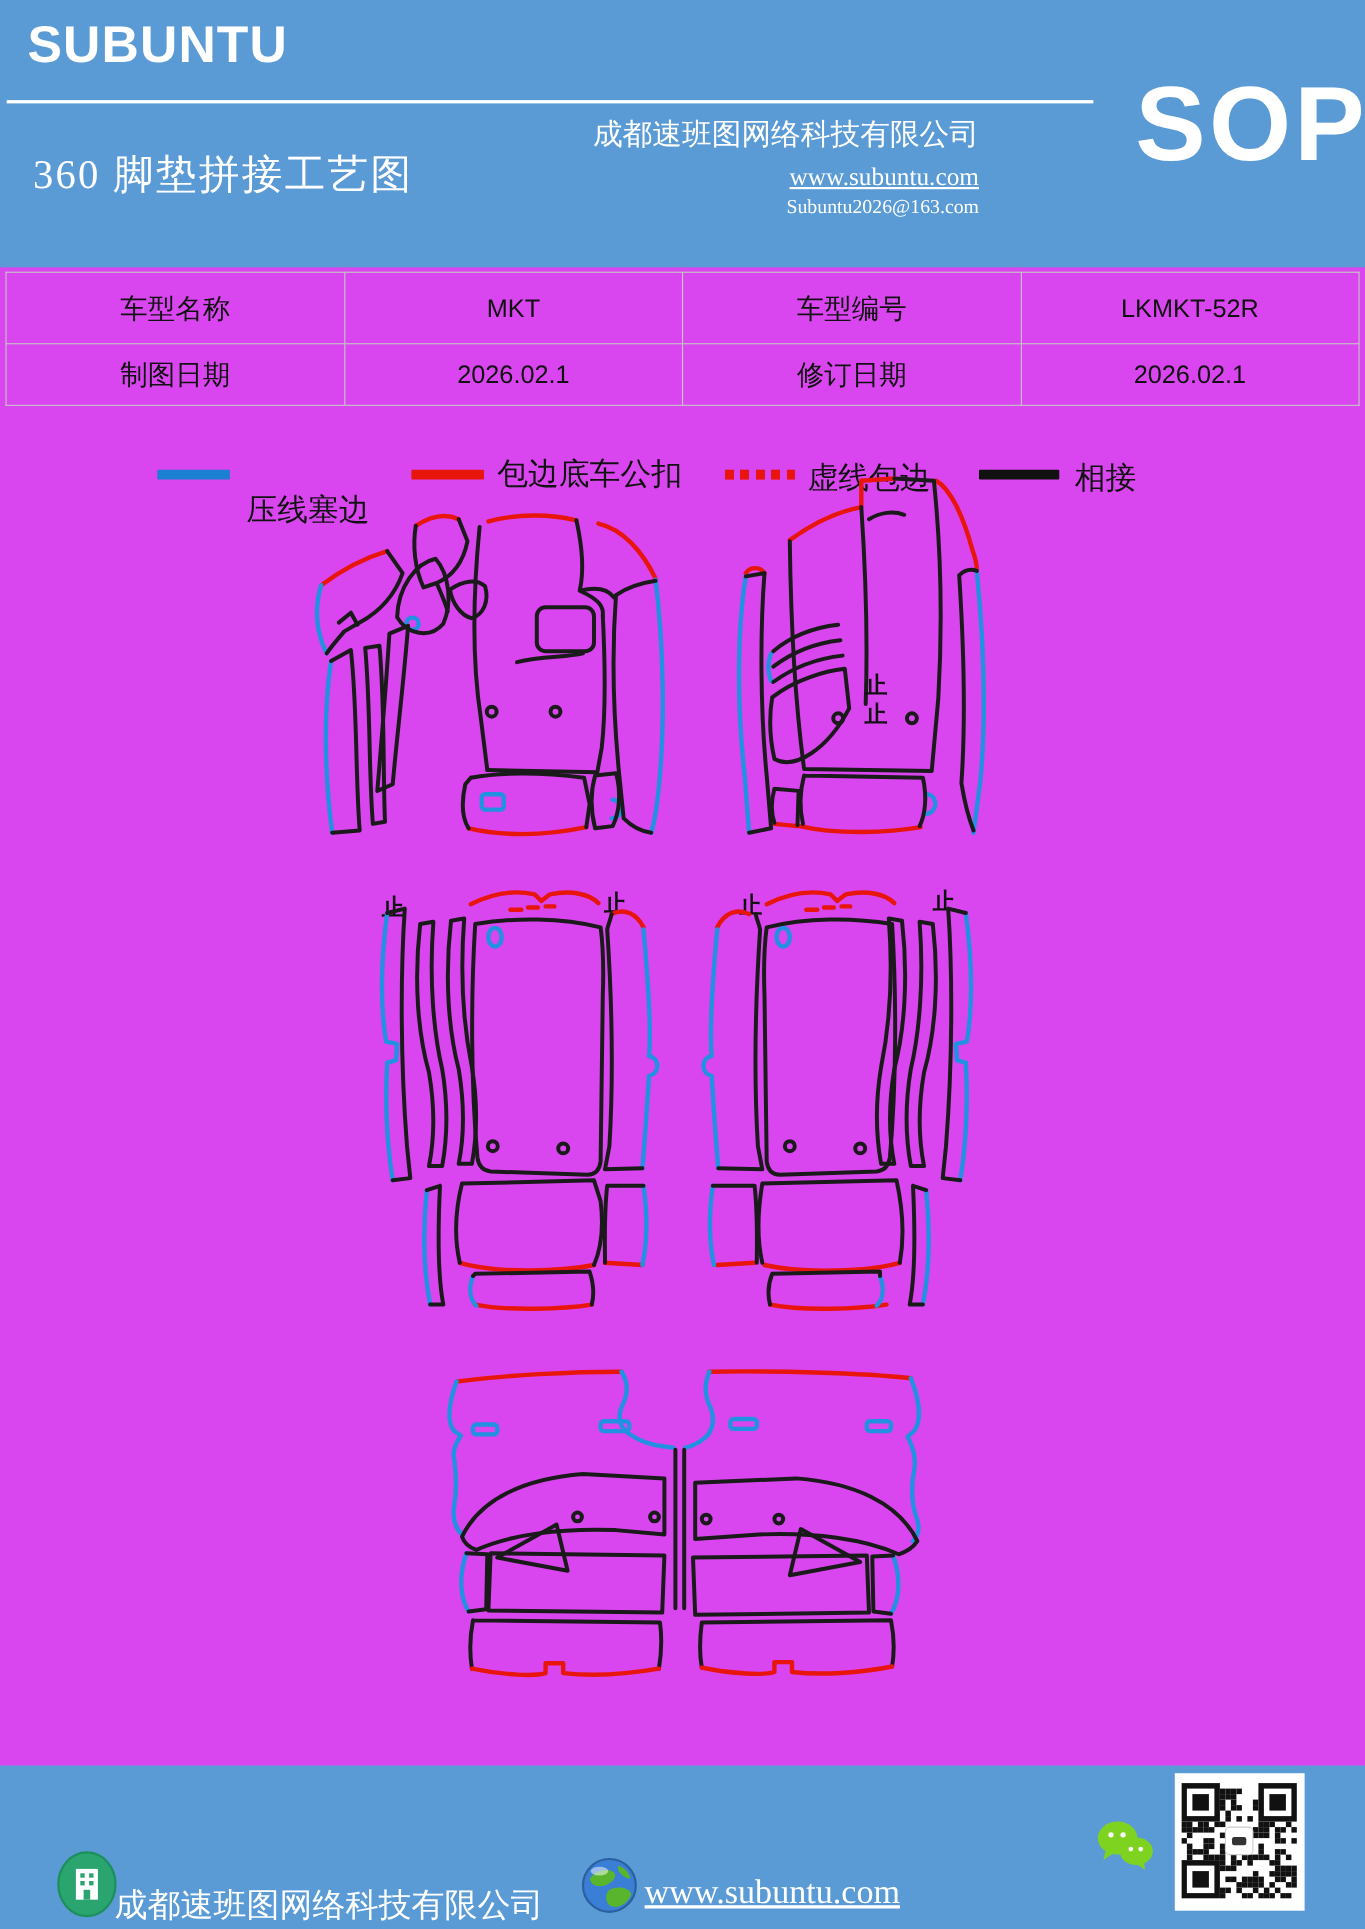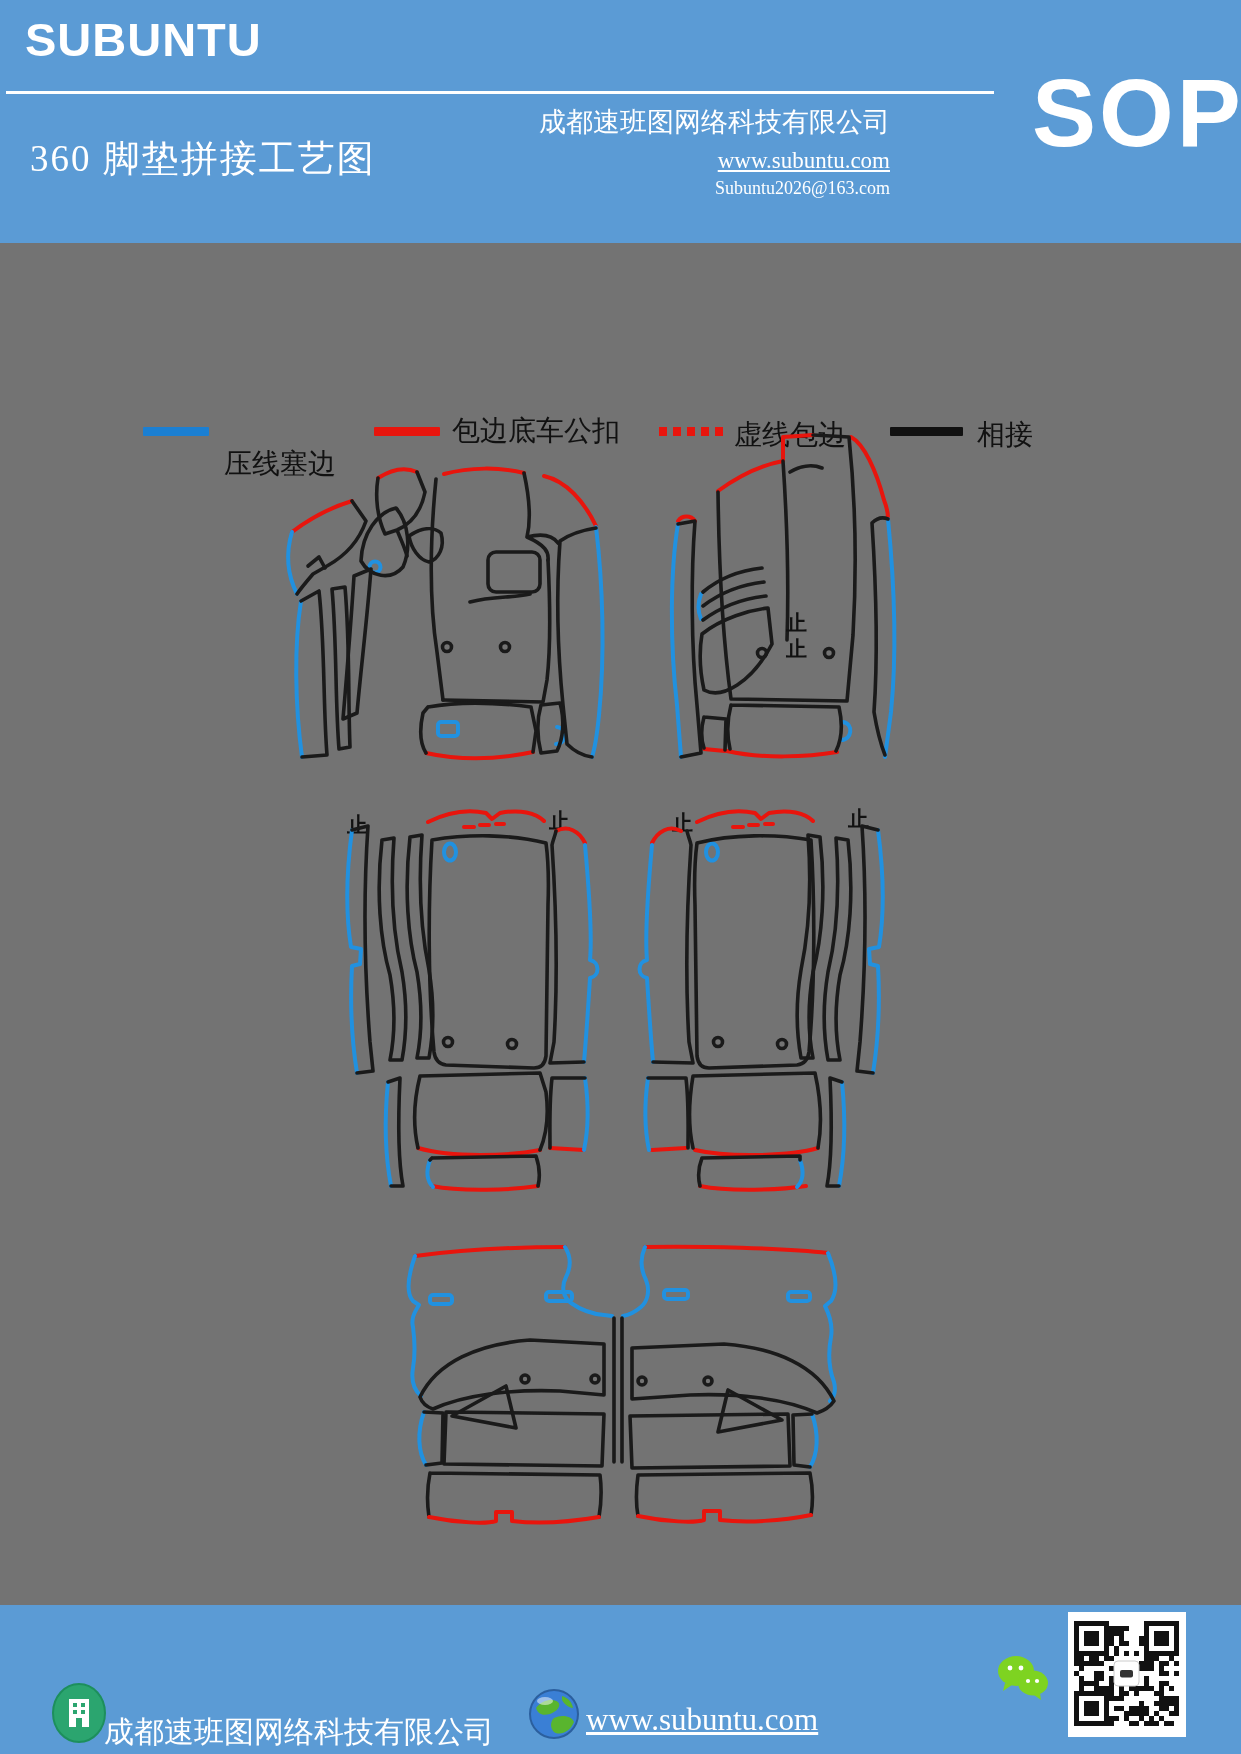--- a/index.html
+++ b/index.html
@@ -1,16 +1,16 @@
 <!DOCTYPE html>
 <html><head>
 <meta charset="utf-8">
 <style>
   html,body{margin:0;padding:0;background:#888;}
-  .page{position:relative;width:1241px;height:1754px;background:#737373;overflow:hidden;
+  .page{position:relative;width:1241px;height:1754px;background:#d946ef;overflow:hidden;
         font-family:"Liberation Sans",sans-serif;margin:0 auto;}
   .abs{position:absolute;}
   
   .hd{position:absolute;left:0;top:0;width:1241px;height:243px;background:#5b9bd5;}
   .logo{position:absolute;left:25px;top:12px;color:#fff;font-size:47px;font-weight:800;
         letter-spacing:1px;font-family:"Liberation Sans",sans-serif;}
   .hrule{position:absolute;left:6px;top:91px;width:988px;height:3px;background:#fff;}
   .hd-company{position:absolute;left:460px;top:104px;width:430px;text-align:right;color:#fff;
         font-size:27px;font-family:"Liberation Serif","DejaVu Serif",serif;}
   .sop{position:absolute;left:1032px;top:58px;color:#fff;font-size:96px;font-weight:700;
@@ -60,20 +60,32 @@
     <div class="hrule"></div>
     <div class="hd-company">成都速班图网络科技有限公司</div>
     <div class="sop">SOP</div>
     <div class="doc-title">360 脚垫拼接工艺图</div>
     <div class="hd-web">www.subuntu.com</div>
     <div class="hd-mail">Subuntu2026@163.com</div>
   </div>
 
   <table class="tbl">
     <tbody>
+        <tr>
+      <td class="cell-label">车型名称</td>
+      <td class="cell-value">MKT</td>
+      <td class="cell-label">车型编号</td>
+      <td class="cell-value">LKMKT-52R</td>
+    </tr>
+    <tr>
+      <td class="cell-label">制图日期</td>
+      <td class="cell-value">2026.02.1</td>
+      <td class="cell-label">修订日期</td>
+      <td class="cell-value">2026.02.1</td>
+    </tr>
   </tbody>
     </table>
 
   <div>
     <div class="sw" style="left:143px;top:427px;width:66px;background:#1b7fd2;"></div>
     <span class="lg-label" style="left:224px;top:416px;margin-top:29px;">压线塞边</span>
     <div class="sw" style="left:374px;top:427px;width:66px;background:#e8150d;"></div>
     <span class="lg-label" style="left:452px;top:412px;">包边底车公扣</span>
     <div class="sw-dash" style="left:659px;top:427px;width:64px;"></div>
     <span class="lg-label" style="left:734px;top:416px;">虚线包边</span>

